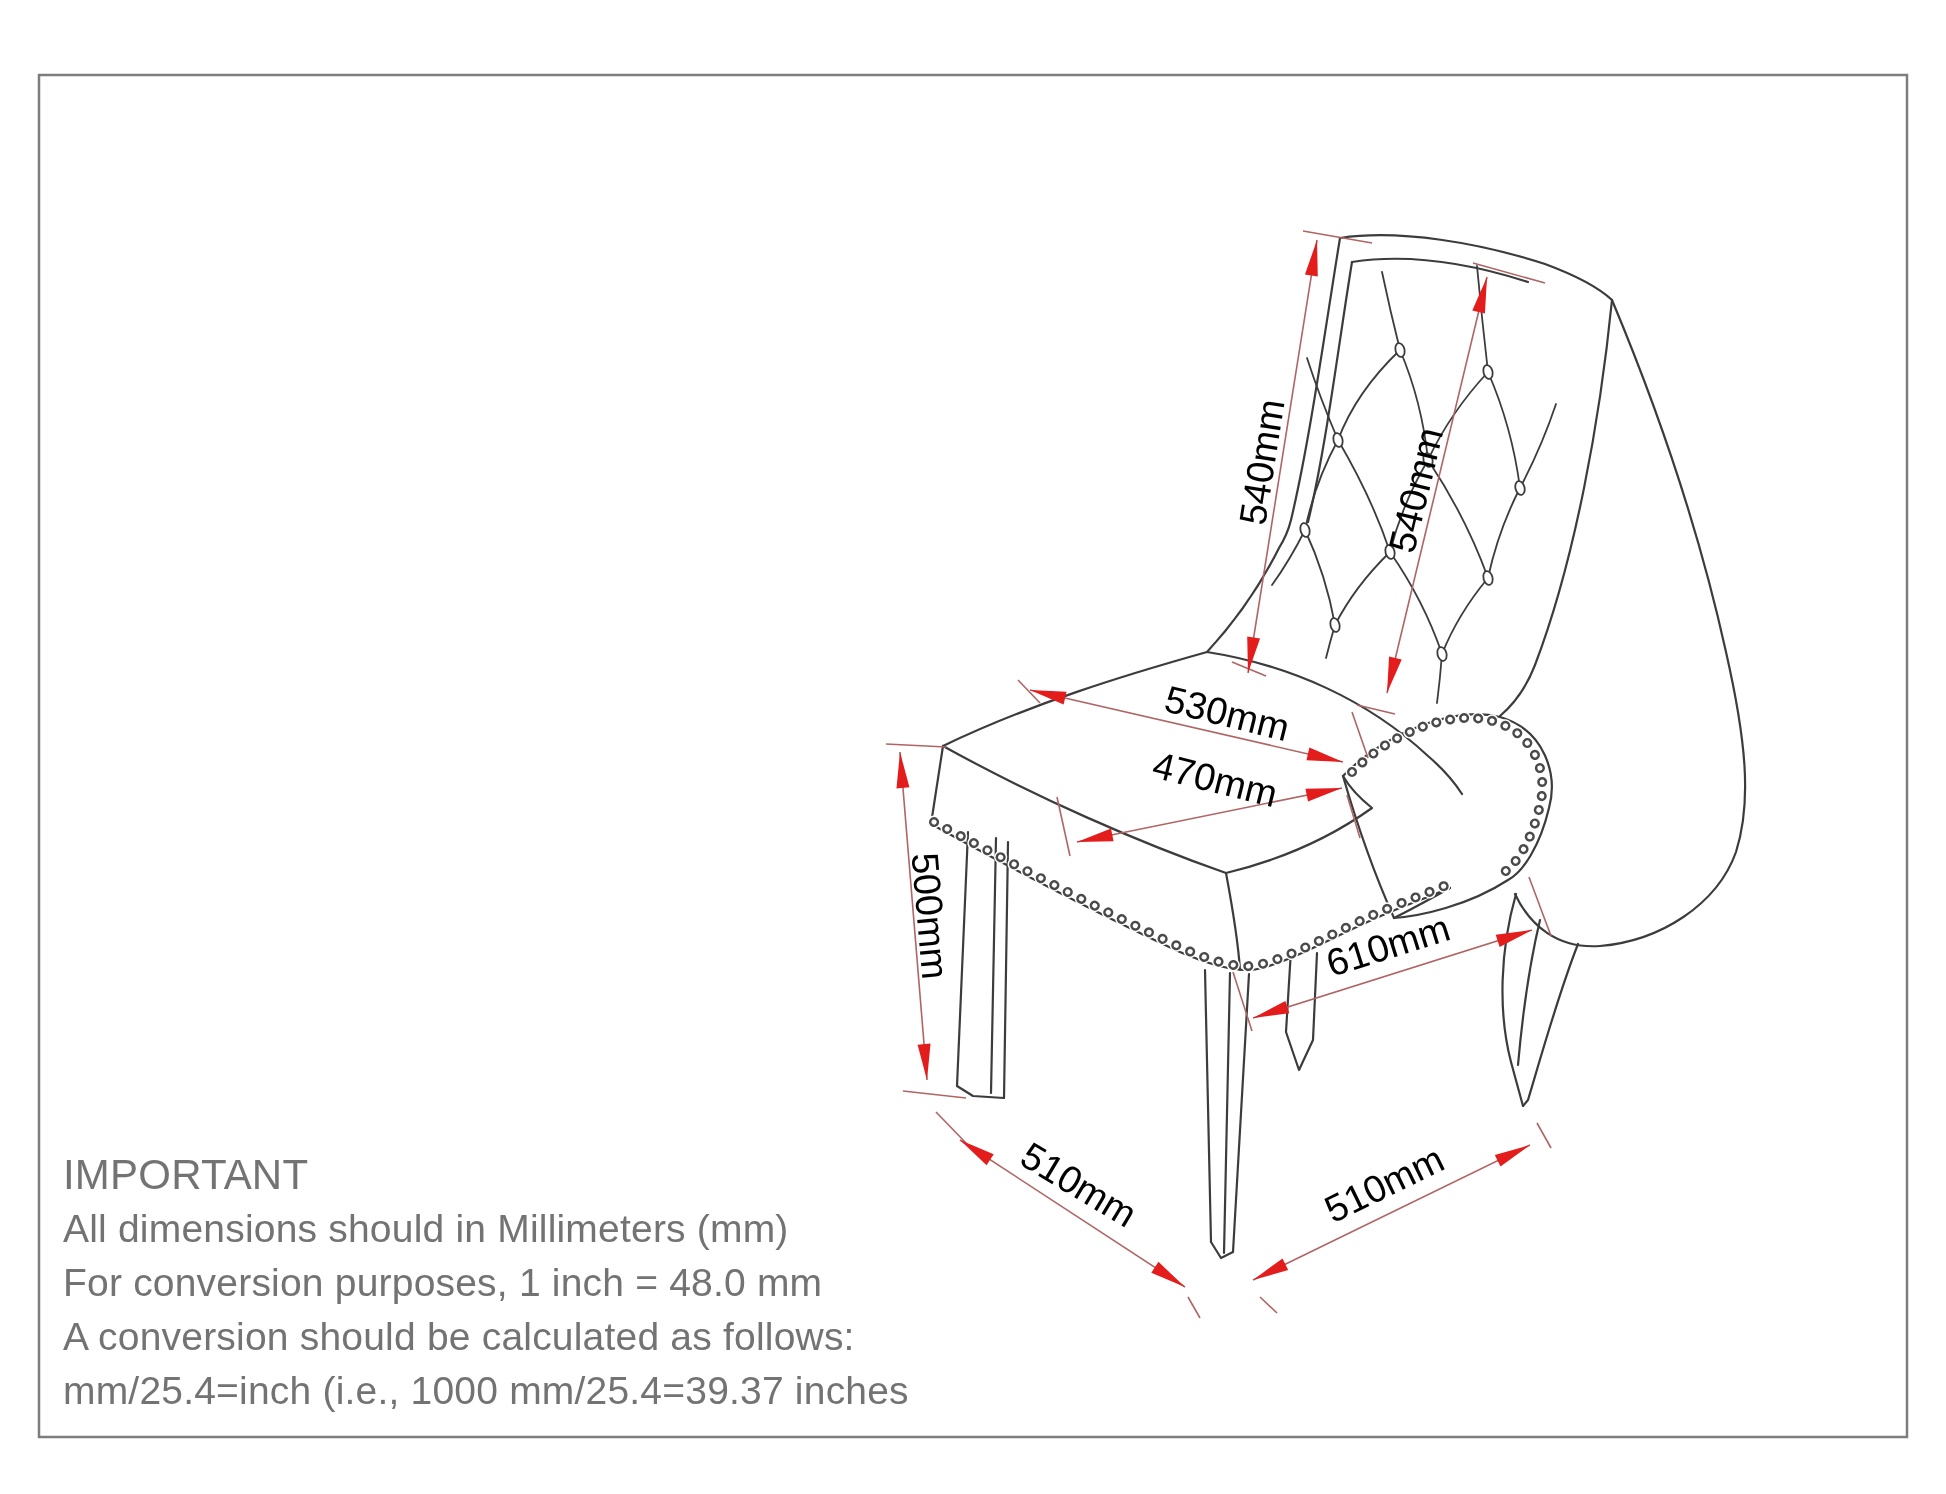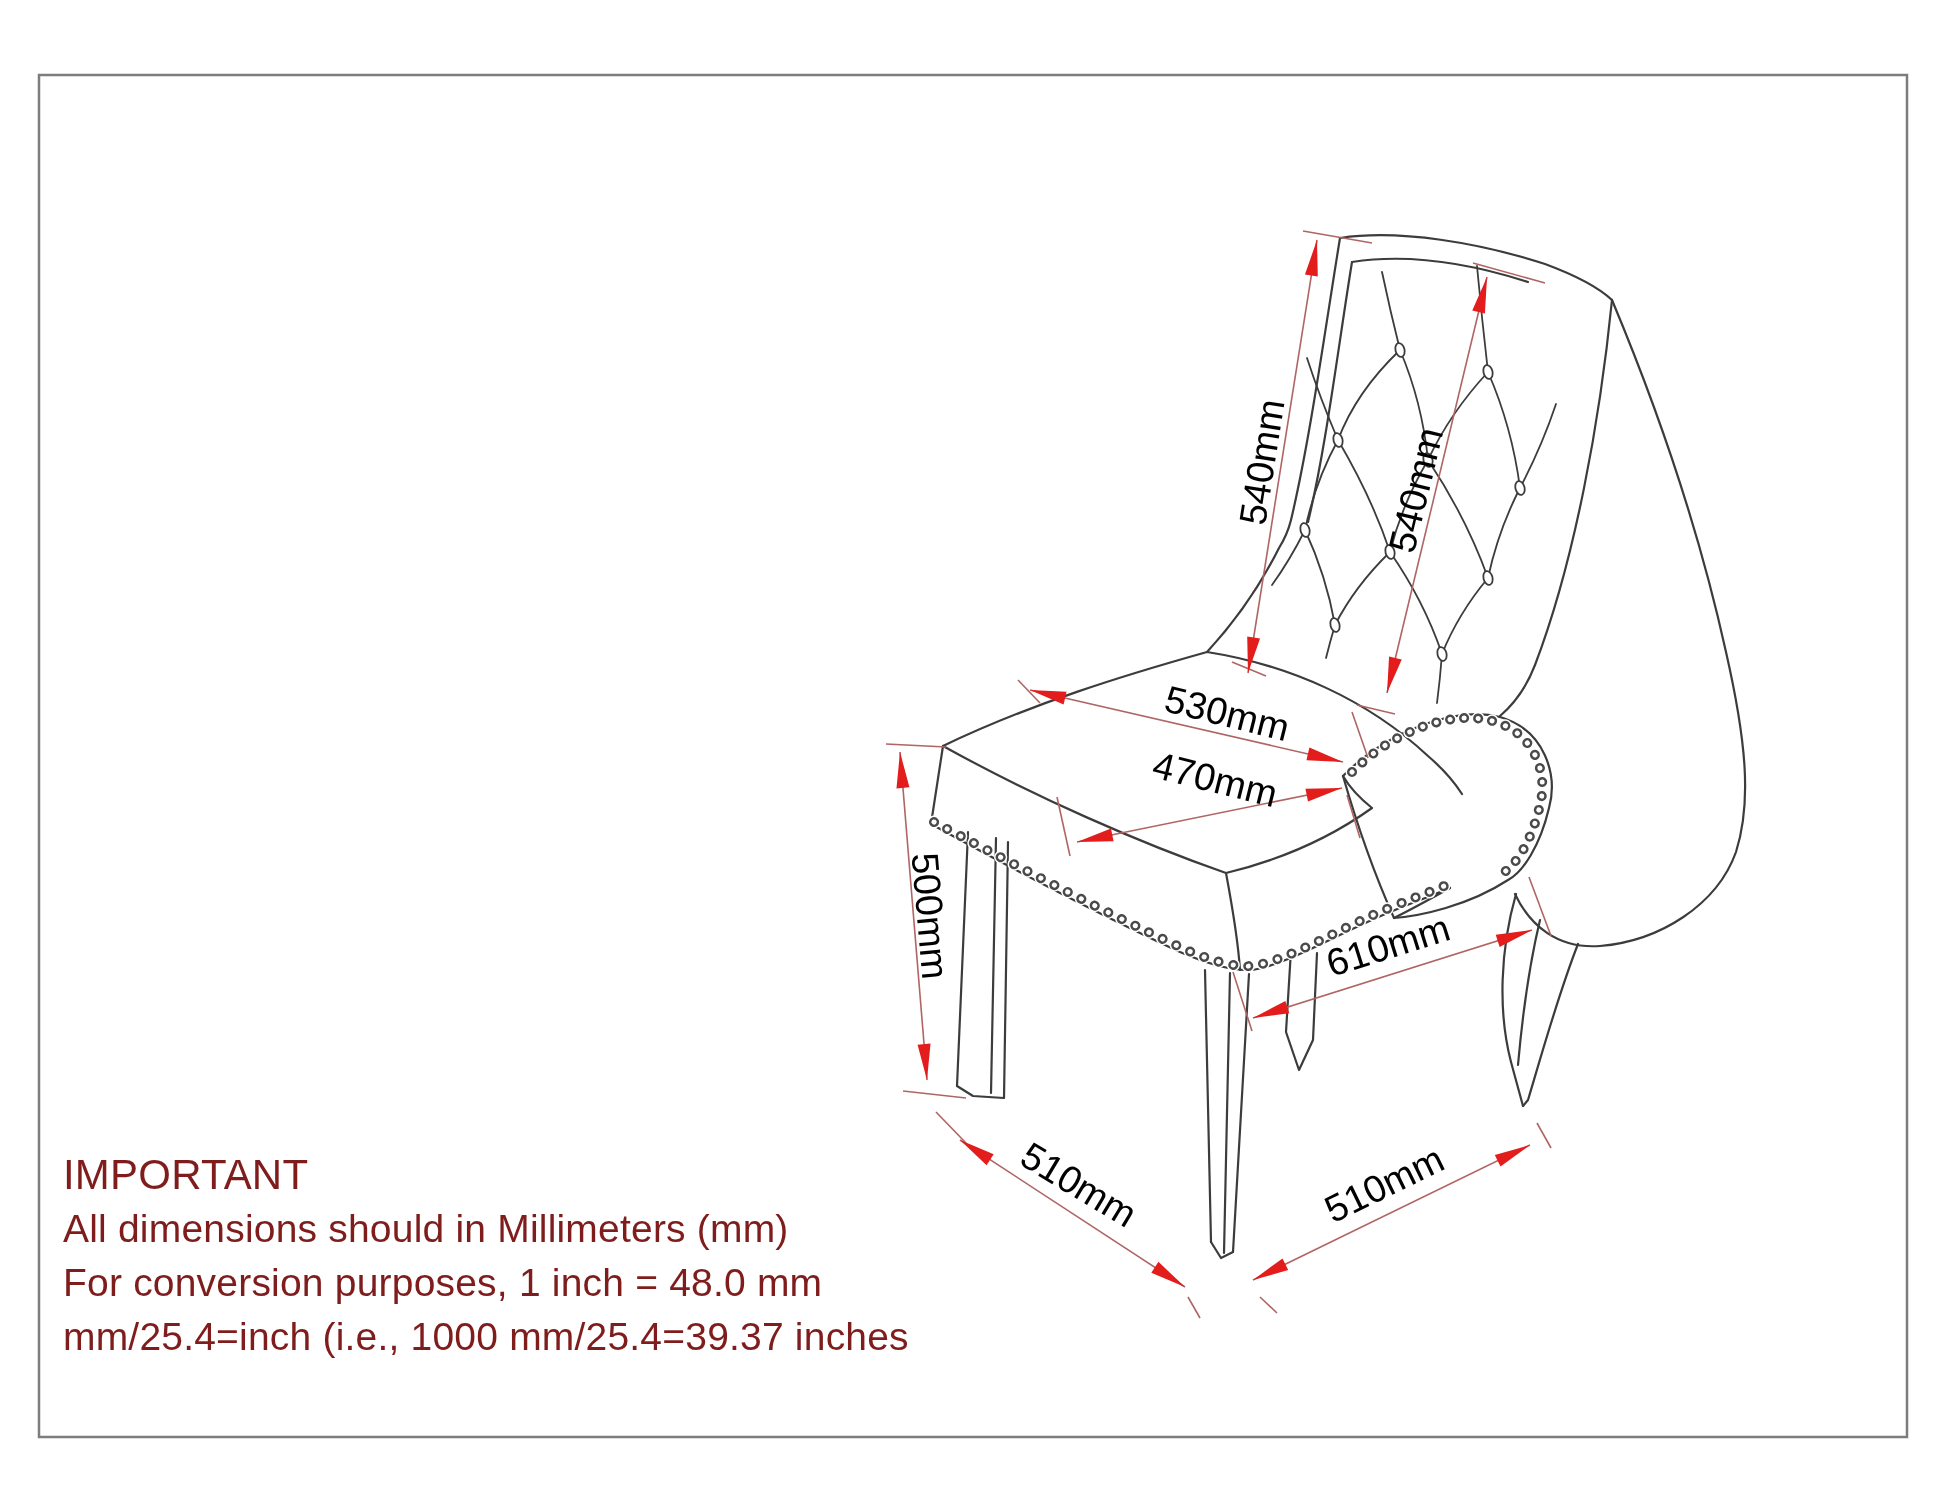--- a/index.html
+++ b/index.html
@@ -1,19 +1,19 @@
 <!DOCTYPE html>
 <html><head>
 <meta charset="utf-8">
 <title>Chair Dimension Drawing</title>
 <style>
   html,body{margin:0;padding:0;background:#ffffff;}
   body{width:1946px;height:1494px;position:relative;font-family:"Liberation Sans",sans-serif;overflow:hidden;}
   #canvas{position:absolute;left:0;top:0;width:1946px;height:1494px;}
-  .note{position:absolute;left:63px;top:1148px;color:#7f1d1d;font-size:39px;line-height:54px;letter-spacing:0.2px;}
+  .note{position:absolute;left:63px;top:1148px;color:#737373;font-size:39px;line-height:54px;letter-spacing:0.2px;}
   .note .heading{font-size:42px;}
   svg text{font-family:"Liberation Sans",sans-serif;}
 </style>
 </head>
 <body>
 
 <svg id="canvas" viewBox="0 0 1946 1494">
   <defs>
     <path id="arrowhead" d="M0,0 L36,-6.5 L36,6.5 Z"></path>
     <path id="rowA" d="M934,822 C1002,858 1092,906 1182,948 C1216,963 1243,970 1262,964 C1300,954 1344,926 1394,906 C1419,896 1437,889 1449,884"></path>
@@ -170,14 +170,15 @@
     <text text-anchor="middle" dy="0" transform="translate(1392,958) rotate(-17.5)">610mm</text>
     <text text-anchor="middle" dy="0" transform="translate(1072,1196) rotate(31)">510mm</text>
     <text text-anchor="middle" dy="0" transform="translate(1390,1196) rotate(-26)">510mm</text>
   </g>
 </svg>
 
 <div class="note">
   <div class="heading">IMPORTANT</div>
   <div class="line">All dimensions should in Millimeters (mm)</div>
   <div class="line">For conversion purposes, 1 inch = 48.0 mm</div>
+  <div class="line">A conversion should be calculated as follows:</div>
   <div class="line">mm/25.4=inch (i.e., 1000 mm/25.4=39.37 inches</div>
 </div>
 
 </body></html>

